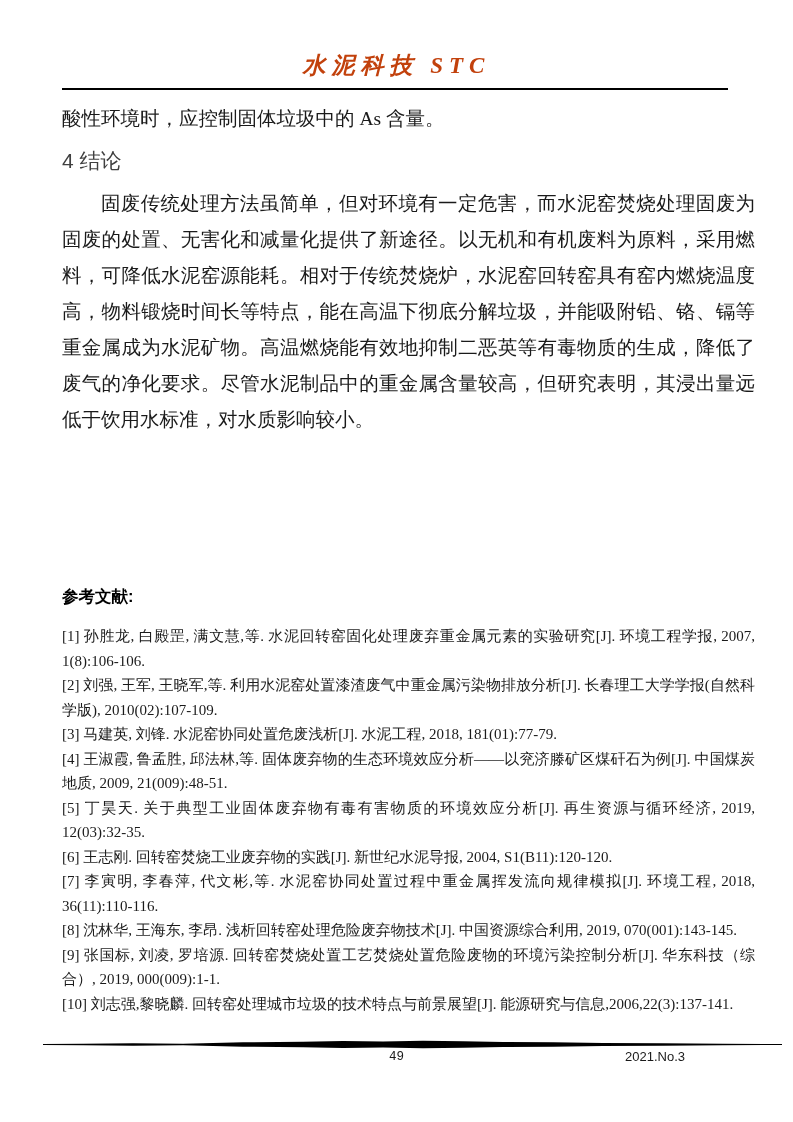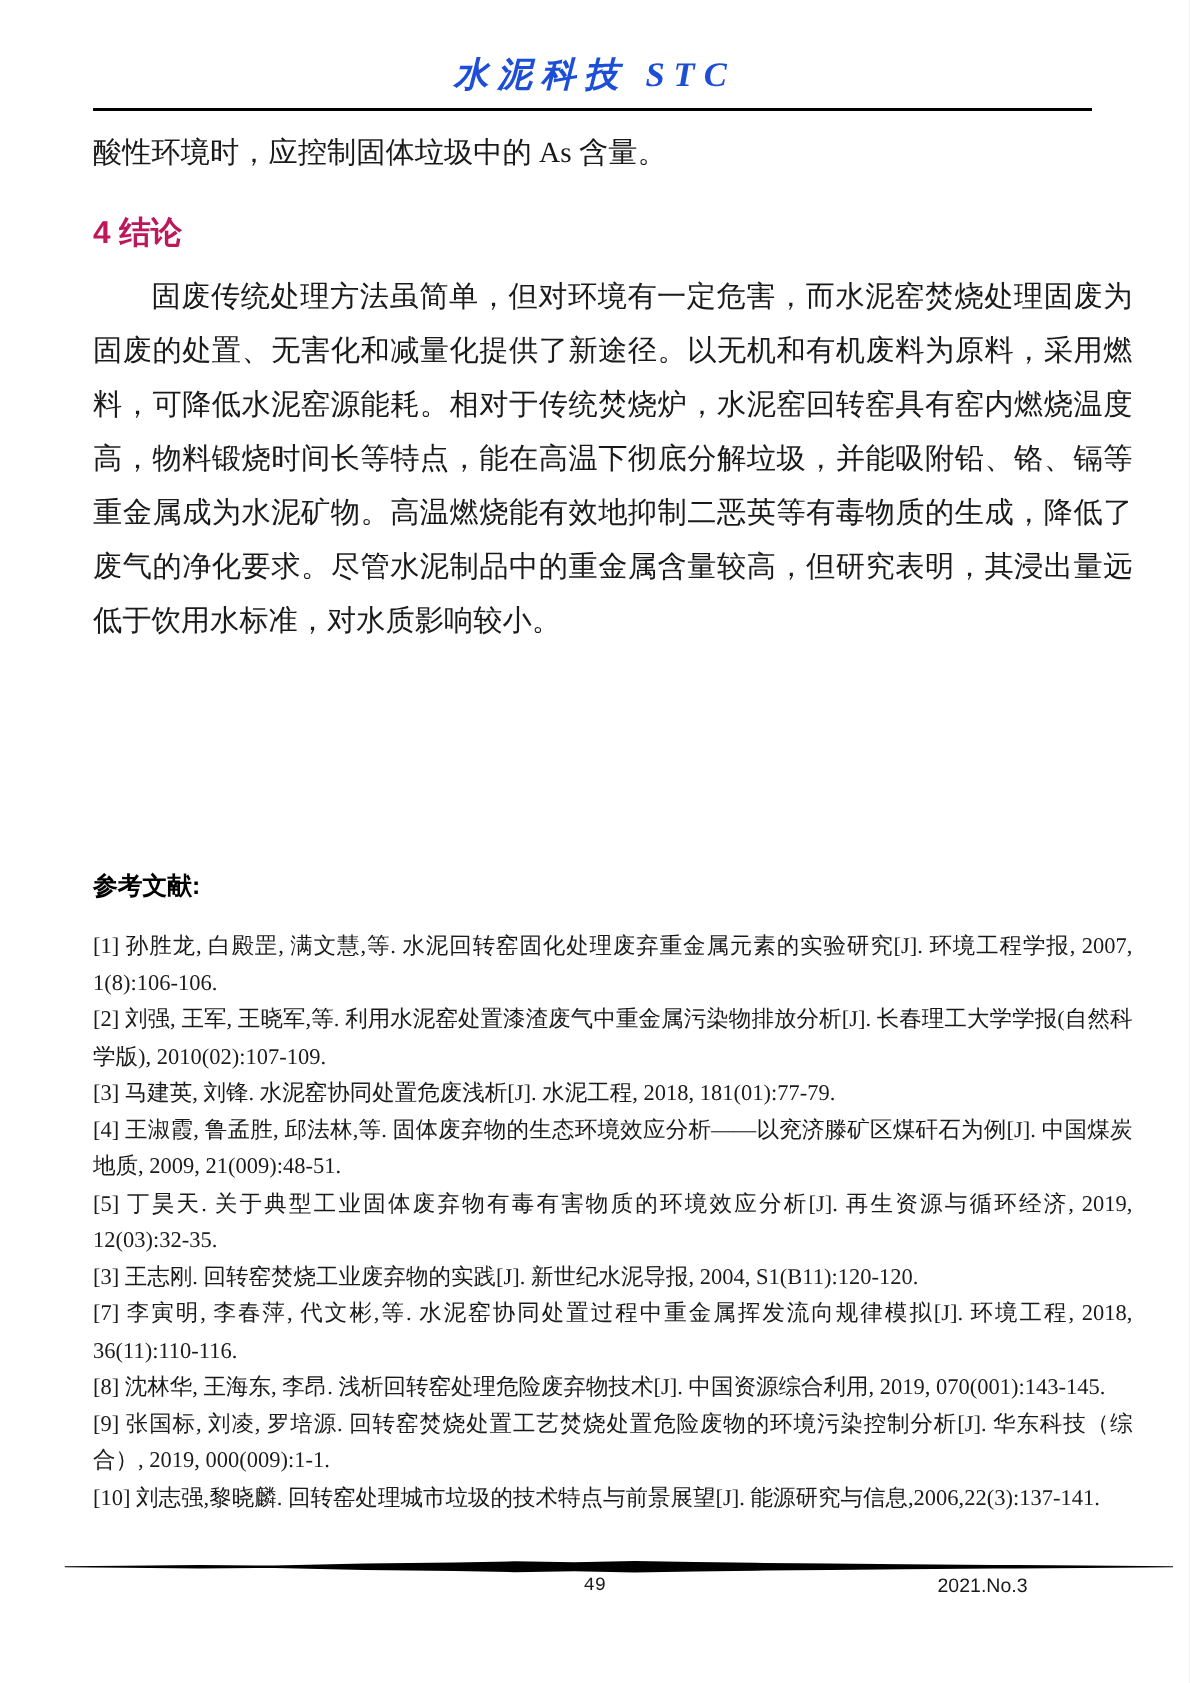--- a/index.html
+++ b/index.html
@@ -6,48 +6,48 @@
   .page{
     position:relative;
     width:793px;height:1122px;
     margin:0 auto;
     background:#ffffff;
     font-family:"Liberation Serif","DejaVu Serif",serif;
     color:#1a1a1a;
     overflow:hidden;
   }
   .journal-title{
-    padding-top:34px;
+    padding-top:50px;
     text-align:center;
     font-size:23px;
     font-style:italic;
     font-weight:bold;
     letter-spacing:6px;
-    color:#1d4ed8;
+    color:#c2410c;
   }
   .header-rule{
     margin:7px 0 0 62px;
     width:666px;
     border-bottom:2px solid #000;
   }
   .content{
     margin:0 38px 0 62px; 
   }
   .intro-line{
     margin-top:15px;
     font-size:19.5px;
     line-height:27px;
   }
   .section-heading{
-    margin-top:26px;
+    margin-top:15px;
     font-family:"Liberation Sans","DejaVu Sans",sans-serif;
-    font-weight:bold;
+    font-weight:normal;
     font-size:21px;
     line-height:28px;
-    color:#be185d;
+    color:#404040;
   }
   .conclusion-paragraph{
     margin-top:11px;
     font-size:19.5px;
     line-height:36px;
     text-align:justify;
     text-indent:2em;
     color:#1a1a1a;
   }
   .references-heading{
@@ -112,21 +112,21 @@
     <p class="conclusion-paragraph">固废传统处理方法虽简单，但对环境有一定危害，而水泥窑焚烧处理固废为固废的处置、无害化和减量化提供了新途径。以无机和有机废料为原料，采用燃料，可降低水泥窑源能耗。相对于传统焚烧炉，水泥窑回转窑具有窑内燃烧温度高，物料锻烧时间长等特点，能在高温下彻底分解垃圾，并能吸附铅、铬、镉等重金属成为水泥矿物。高温燃烧能有效地抑制二恶英等有毒物质的生成，降低了废气的净化要求。尽管水泥制品中的重金属含量较高，但研究表明，其浸出量远低于饮用水标准，对水质影响较小。</p>
 
     <div class="references-heading">参考文献:</div>
 
     <div class="references-list">
         <p class="ref-item">[1] 孙胜龙, 白殿罡, 满文慧,等. 水泥回转窑固化处理废弃重金属元素的实验研究[J]. 环境工程学报, 2007, 1(8):106-106.</p>
         <p class="ref-item">[2] 刘强, 王军, 王晓军,等. 利用水泥窑处置漆渣废气中重金属污染物排放分析[J]. 长春理工大学学报(自然科学版), 2010(02):107-109.</p>
         <p class="ref-item">[3] 马建英, 刘锋. 水泥窑协同处置危废浅析[J]. 水泥工程, 2018, 181(01):77-79.</p>
         <p class="ref-item">[4] 王淑霞, 鲁孟胜, 邱法林,等. 固体废弃物的生态环境效应分析——以兖济滕矿区煤矸石为例[J]. 中国煤炭地质, 2009, 21(009):48-51.</p>
         <p class="ref-item">[5] 丁昊天. 关于典型工业固体废弃物有毒有害物质的环境效应分析[J]. 再生资源与循环经济, 2019, 12(03):32-35.</p>
-        <p class="ref-item">[3] 王志刚. 回转窑焚烧工业废弃物的实践[J]. 新世纪水泥导报, 2004, S1(B11):120-120.</p>
+        <p class="ref-item">[6] 王志刚. 回转窑焚烧工业废弃物的实践[J]. 新世纪水泥导报, 2004, S1(B11):120-120.</p>
         <p class="ref-item">[7] 李寅明, 李春萍, 代文彬,等. 水泥窑协同处置过程中重金属挥发流向规律模拟[J]. 环境工程, 2018, 36(11):110-116.</p>
         <p class="ref-item">[8] 沈林华, 王海东, 李昂. 浅析回转窑处理危险废弃物技术[J]. 中国资源综合利用, 2019, 070(001):143-145.</p>
         <p class="ref-item">[9] 张国标, 刘凌, 罗培源. 回转窑焚烧处置工艺焚烧处置危险废物的环境污染控制分析[J]. 华东科技（综合）, 2019, 000(009):1-1.</p>
         <p class="ref-item">[10] 刘志强,黎晓麟. 回转窑处理城市垃圾的技术特点与前景展望[J]. 能源研究与信息,2006,22(3):137-141.</p>
       </div>
 
   </div>
 
   <div class="footer">
     <svg class="footer-rule" viewBox="0 0 739 9" preserveAspectRatio="none">

